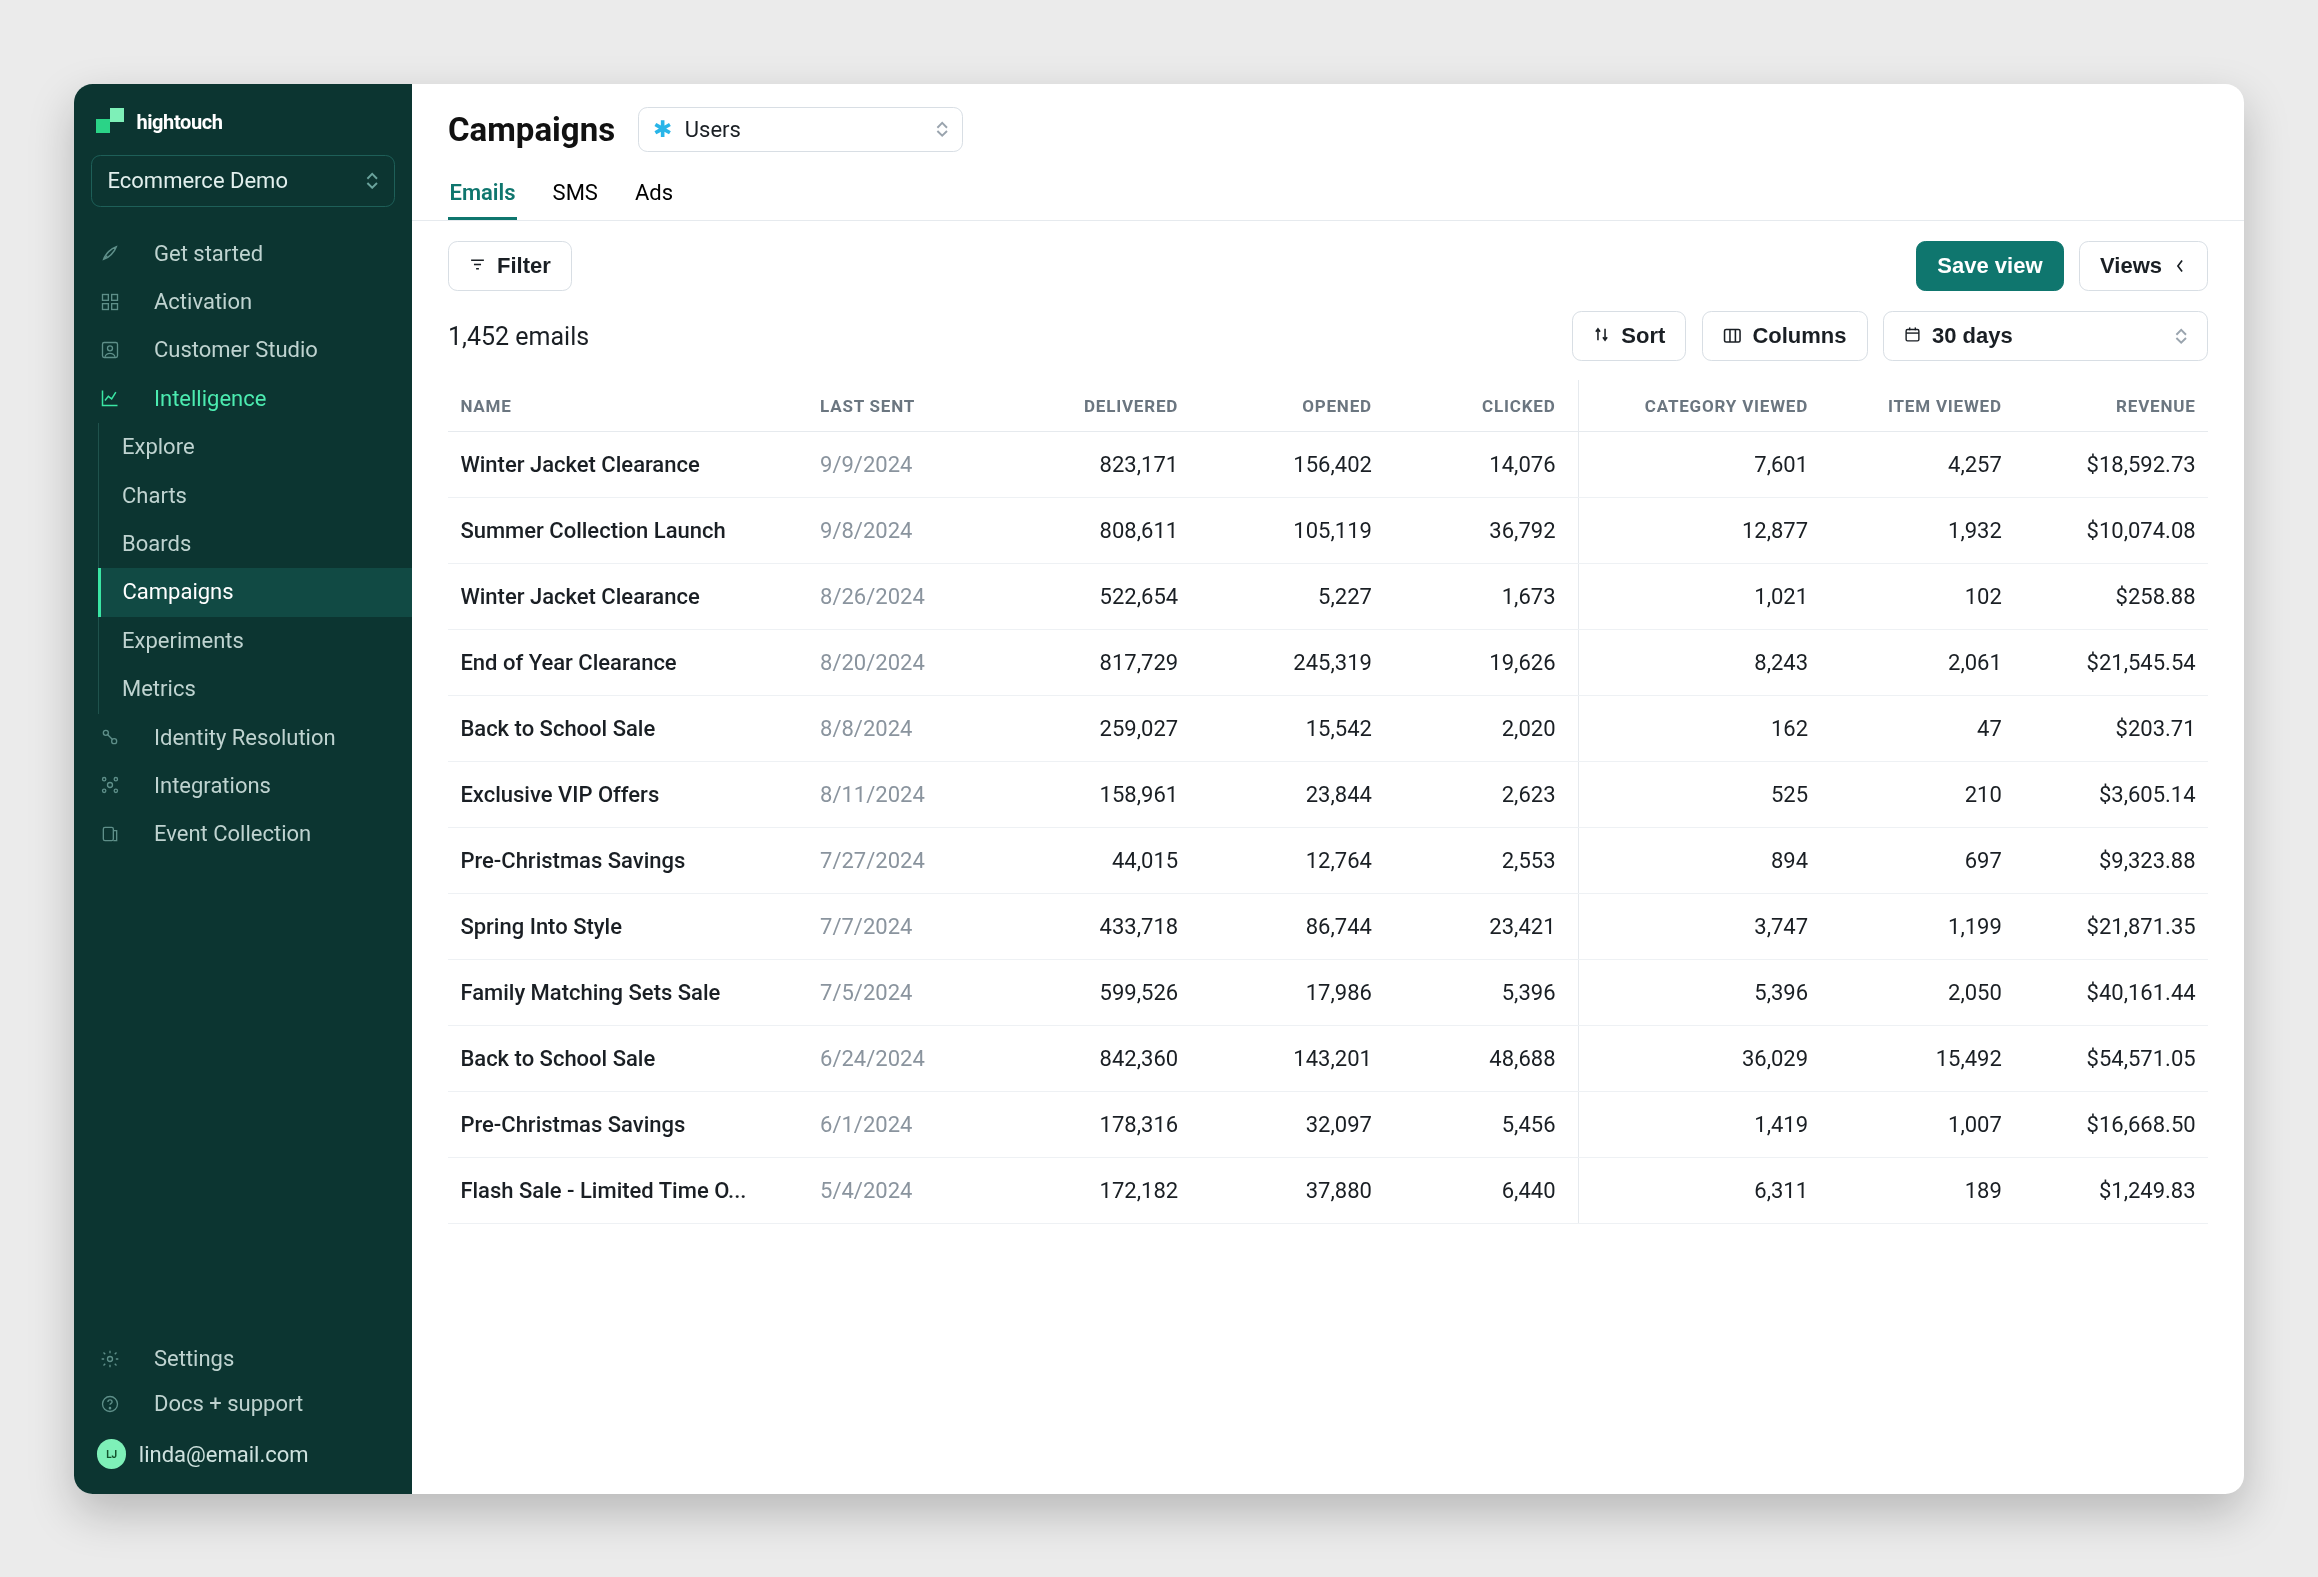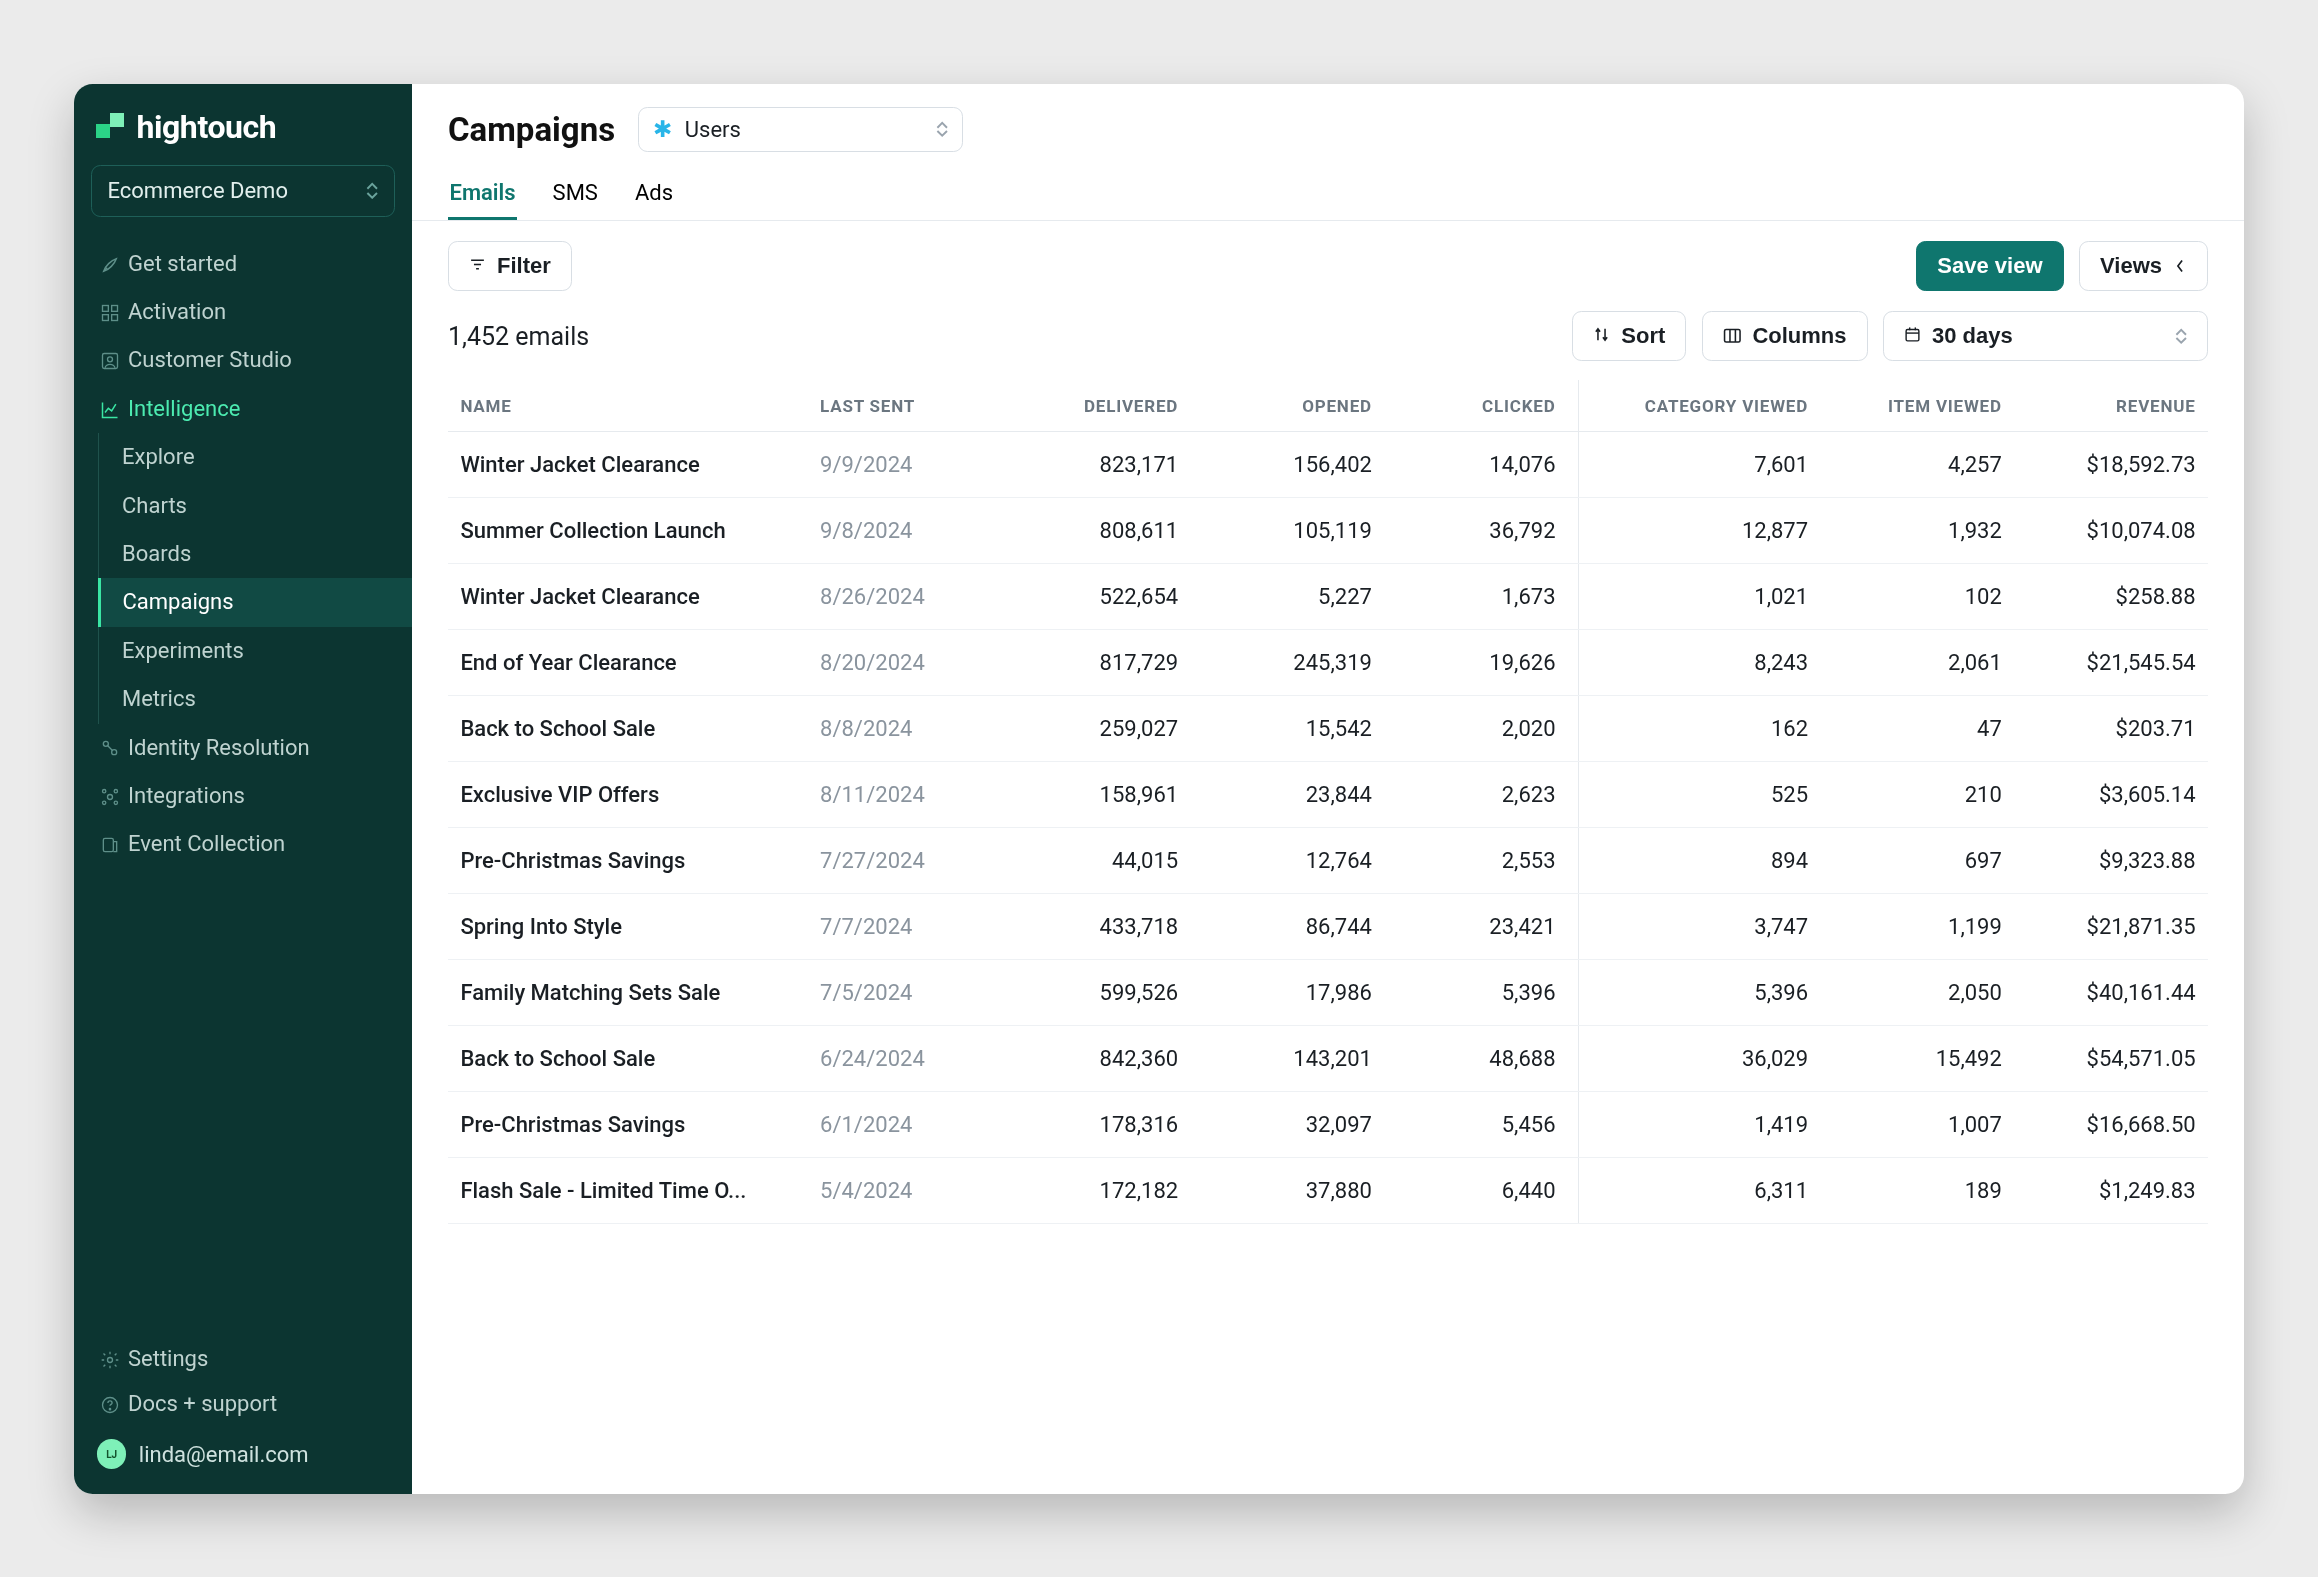--- a/index.html
+++ b/index.html
@@ -30,21 +30,21 @@
     color: #d9e4e2;
     display: flex;
     flex-direction: column;
     padding: 18.6px 0 9.3px;
   }
   .brand {
     display: flex;
     align-items: center;
     gap: 12.4px;
     padding: 6.2px 22px 18.6px;
-    font-size: 32px;
+    font-size: 20px;
     font-weight: 700;
     color: #fff;
     letter-spacing: -0.4px;
   }
   .brand-mark {
     width: 28px; height: 28px; position: relative; display:inline-block;
   }
   .brand-mark .sq1 { position:absolute; left:0; top:11px; width:14px; height:14px; background:#2bd387; }
   .brand-mark .sq2 { position:absolute; left:14px; top:0; width:14px; height:14px; background:#7ef0b8; }
 
@@ -61,22 +61,22 @@
     cursor: pointer;
   }
   .updown {
     display:inline-flex; flex-direction:column; line-height:0; gap:1.5px; color:#6aa39c;
   }
   .updown svg { width:12.4px; height:7.7px; }
 
   .nav { flex: 1; overflow: hidden; }
   .nav-item, .nav-sub-item {
     display: flex;
-    align-items: flex-end;
-    gap: 6px;
+    align-items: flex-start;
+    gap: 32px;
     padding: 11px 23px;
     font-size: 22px;
     color: #bfd3d0;
     cursor: pointer;
     line-height: 1.2;
   }
   .nav-item .icon { width:25px; height:25px; display:flex; align-items:center; justify-content:center; flex:none; }
   .nav-item.active { color: #4cebb0; }
   .nav-sub {
     border-left: 1.5px solid #1f524c;

